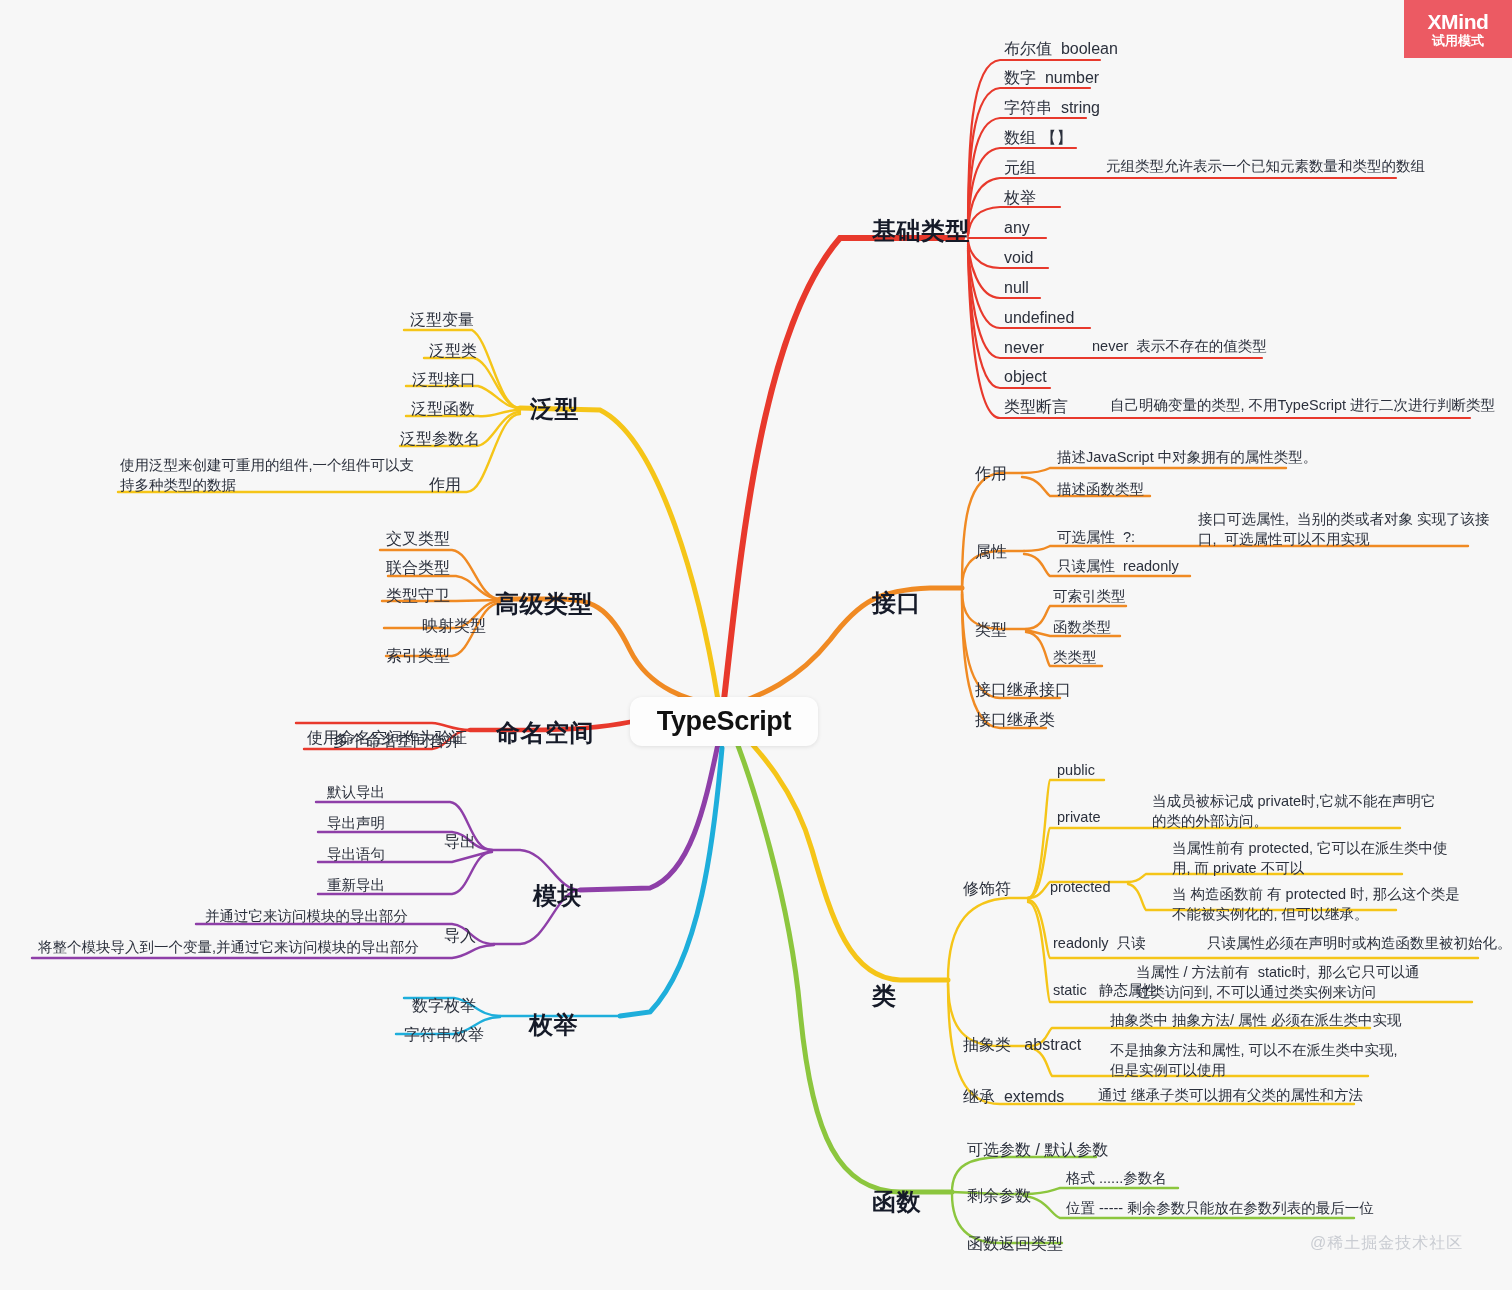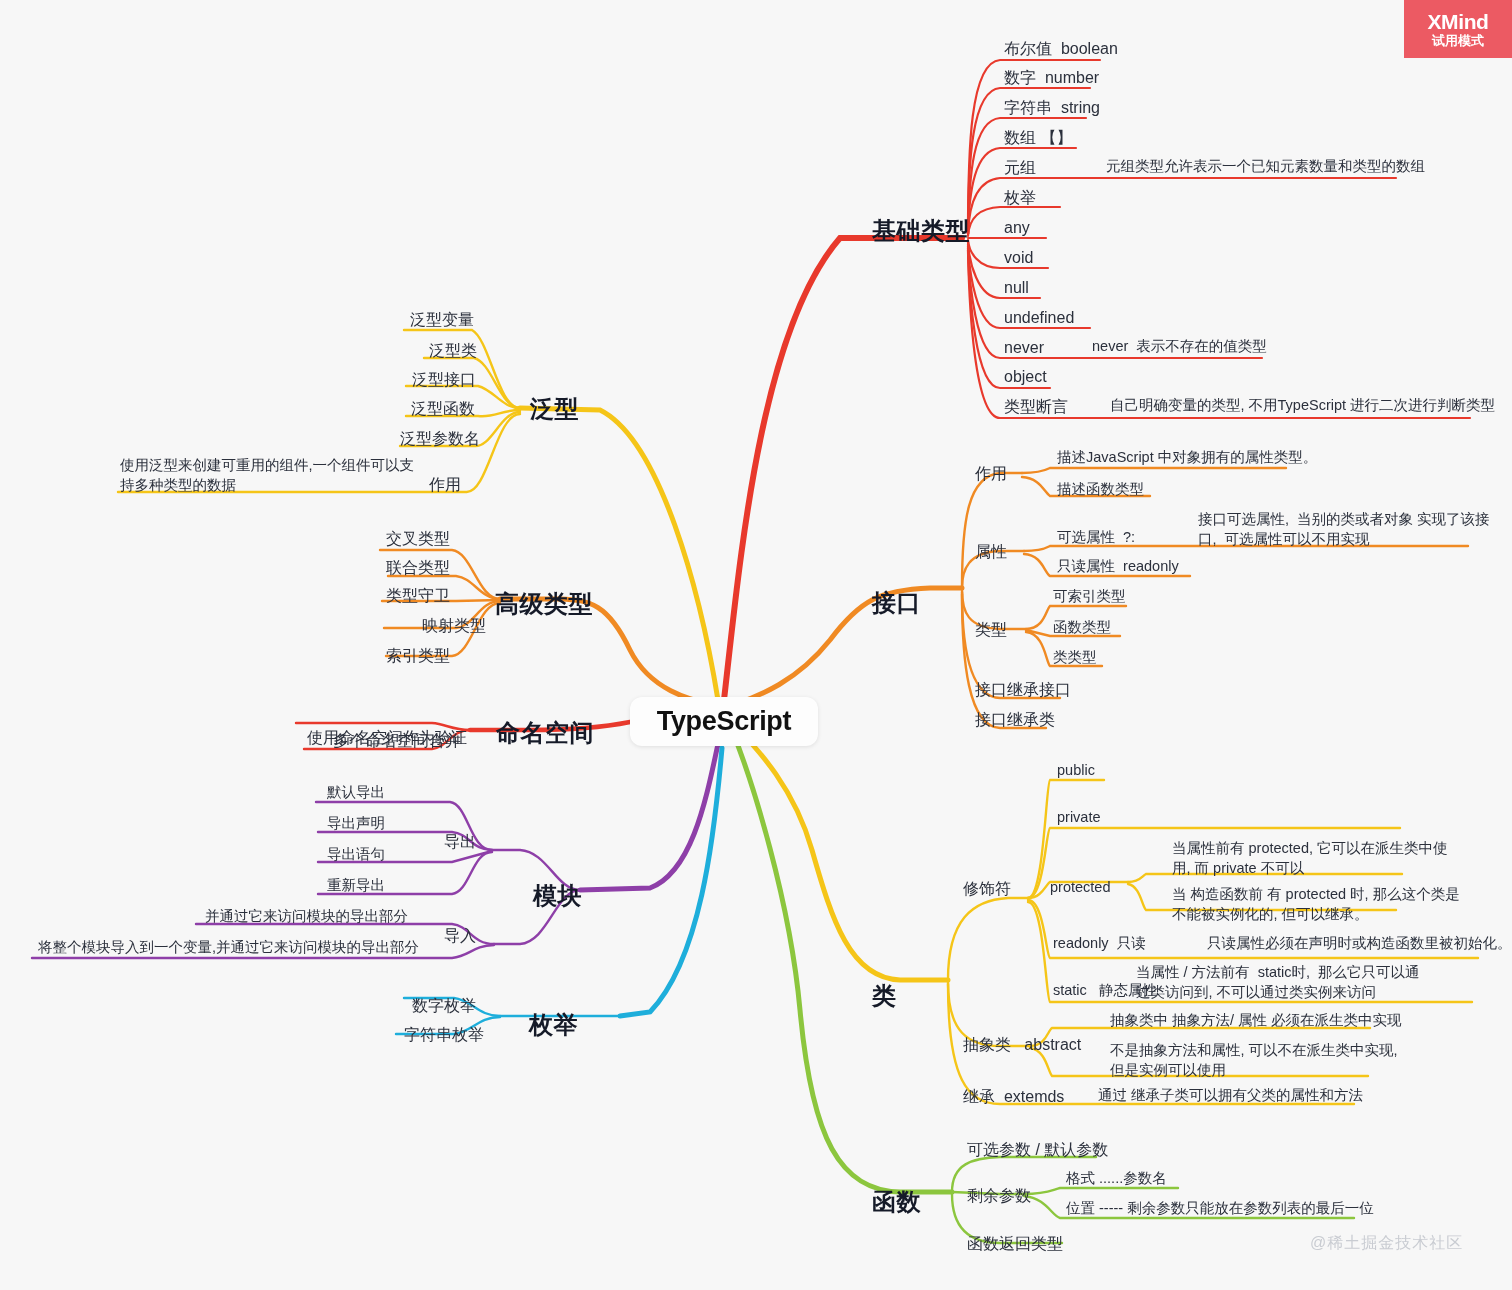--- a/index.html
+++ b/index.html
@@ -206,20 +206,22 @@
   <div class="node lvl3" style="left:1053px;top:587px;">可索引类型</div>
   <div class="node lvl3" style="left:1053px;top:618px;">函数类型</div>
   <div class="node lvl3" style="left:1053px;top:648px;">类类型</div>
 
   <div class="node lvl2" style="left:975px;top:679px;">接口继承接口</div>
   <div class="node lvl2" style="left:975px;top:709px;">接口继承类</div>
 
   <div class="node lvl2" style="left:963px;top:878px;">修饰符</div>
   <div class="node lvl3" style="left:1057px;top:761px;">public</div>
   <div class="node lvl3" style="left:1057px;top:808px;">private</div>
+  <div class="node note" style="left:1152px;top:792px;">当成员被标记成 private时,它就不能在声明它
+的类的外部访问。</div>
   <div class="node lvl3" style="left:1050px;top:878px;">protected</div>
   <div class="node note" style="left:1172px;top:839px;">当属性前有 protected, 它可以在派生类中使
 用, 而 private 不可以</div>
   <div class="node note" style="left:1172px;top:885px;">当 构造函数前 有 protected 时, 那么这个类是
 不能被实例化的, 但可以继承。</div>
   <div class="node lvl3" style="left:1053px;top:934px;">readonly  只读</div>
   <div class="node note" style="left:1207px;top:934px;">只读属性必须在声明时或构造函数里被初始化。</div>
   <div class="node lvl3" style="left:1053px;top:981px;">static   静态属性</div>
   <div class="node note" style="left:1136px;top:963px;">当属性 / 方法前有  static时,  那么它只可以通
 过类访问到, 不可以通过类实例来访问</div>

